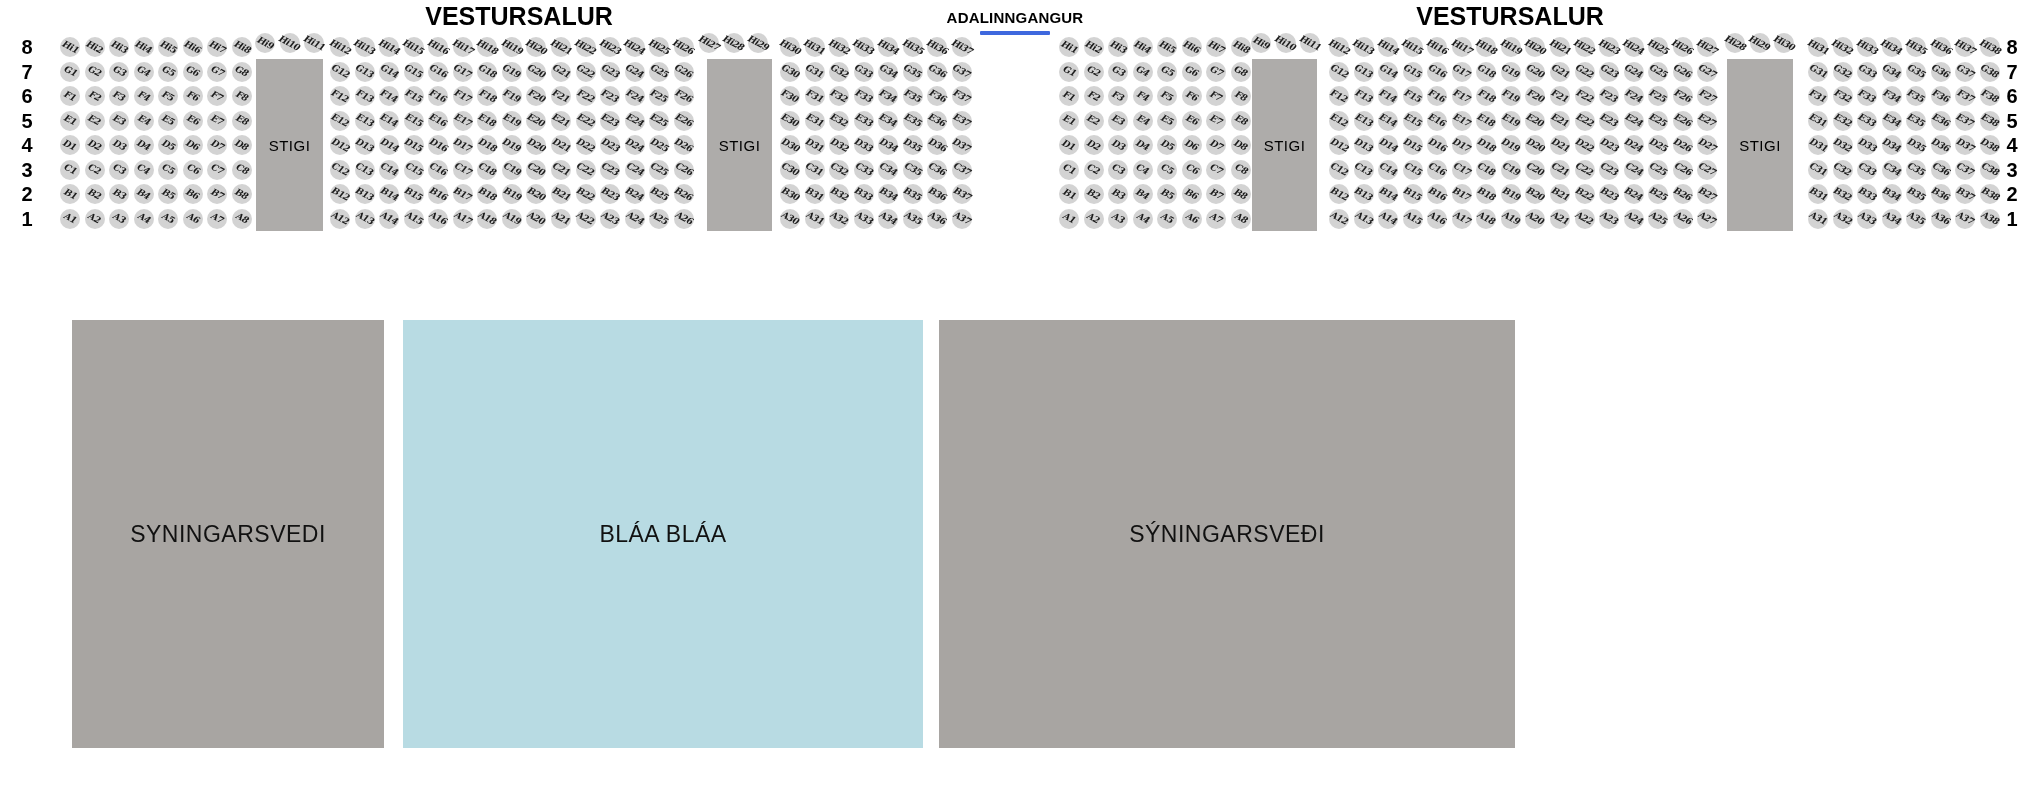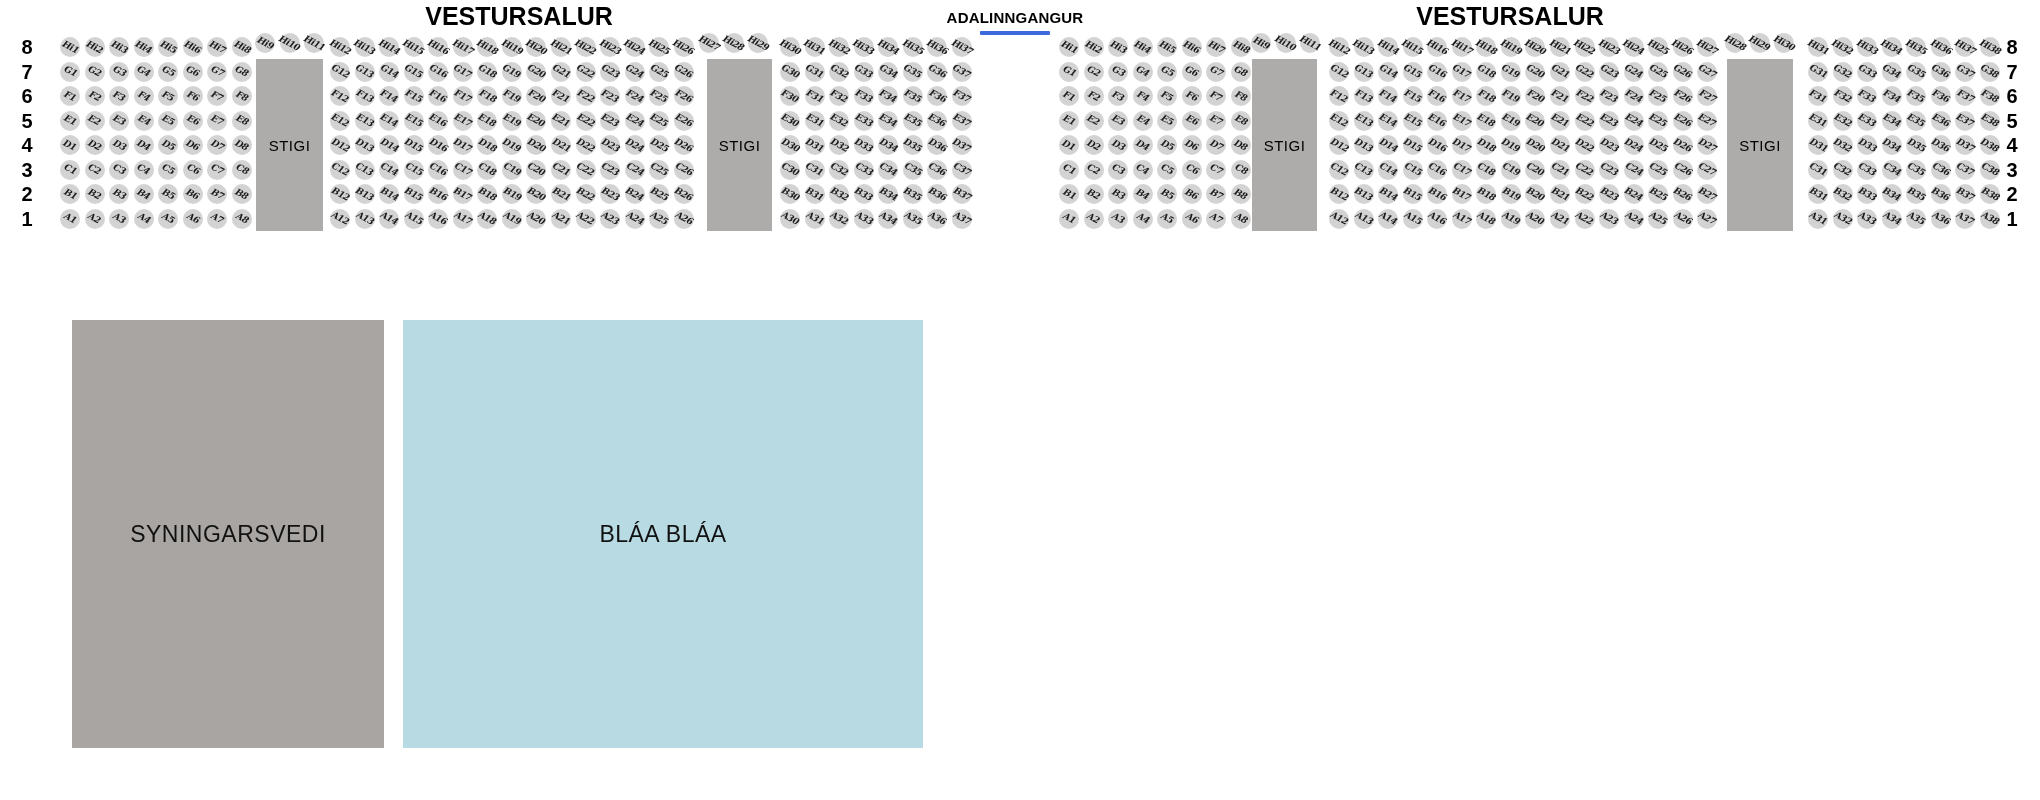--- a/index.html
+++ b/index.html
@@ -1616,13 +1616,16 @@
     </div>
     <div class="seat" style="left: 1979.85px; top: 208.5px; width: 20px; height: 20px; background: rgb(211, 211, 211);">
       <span>A38</span>
     </div>
     <div class="area" style="left: 72px; top: 320px; width: 312px; height: 428px; background: rgb(168, 165, 162);">
       <span>SYNINGARSVEDI</span>
     </div>
     <div class="area" style="left: 403px; top: 320px; width: 520px; height: 428px; background: rgb(184, 219, 227);">
       <span>BLÁA BLÁA</span>
     </div>
+    <div class="area" style="left: 939px; top: 320px; width: 576px; height: 428px; background: rgb(168, 165, 162);">
+      <span>SÝNINGARSVEÐI</span>
+    </div>
   </div>
 
 </body></html>

